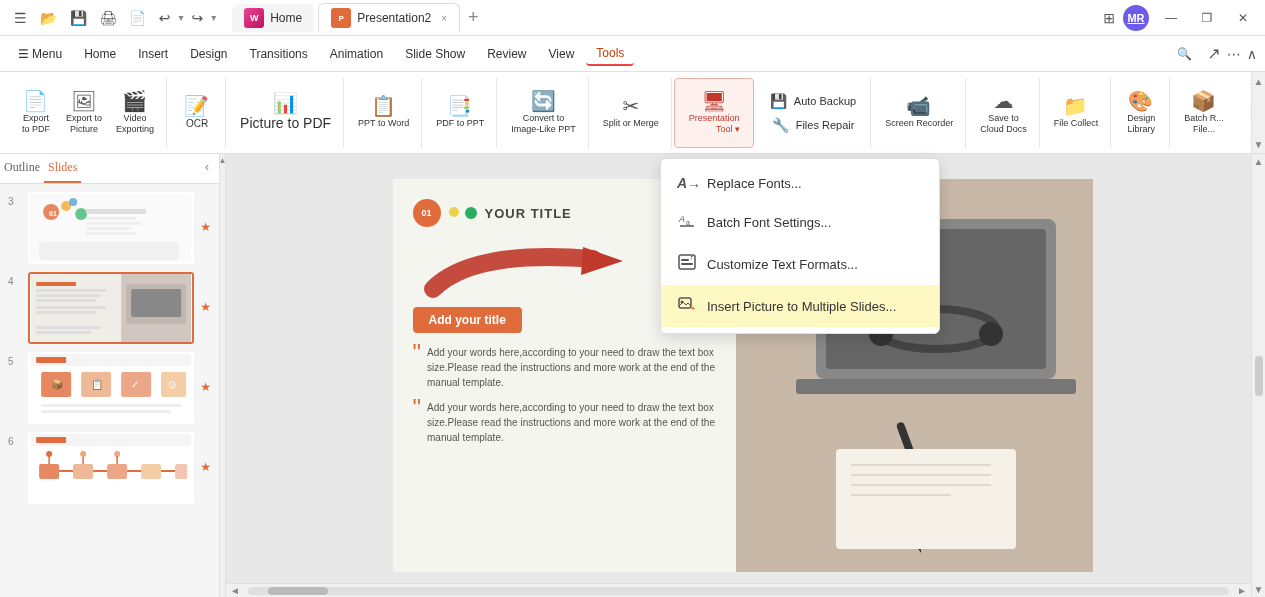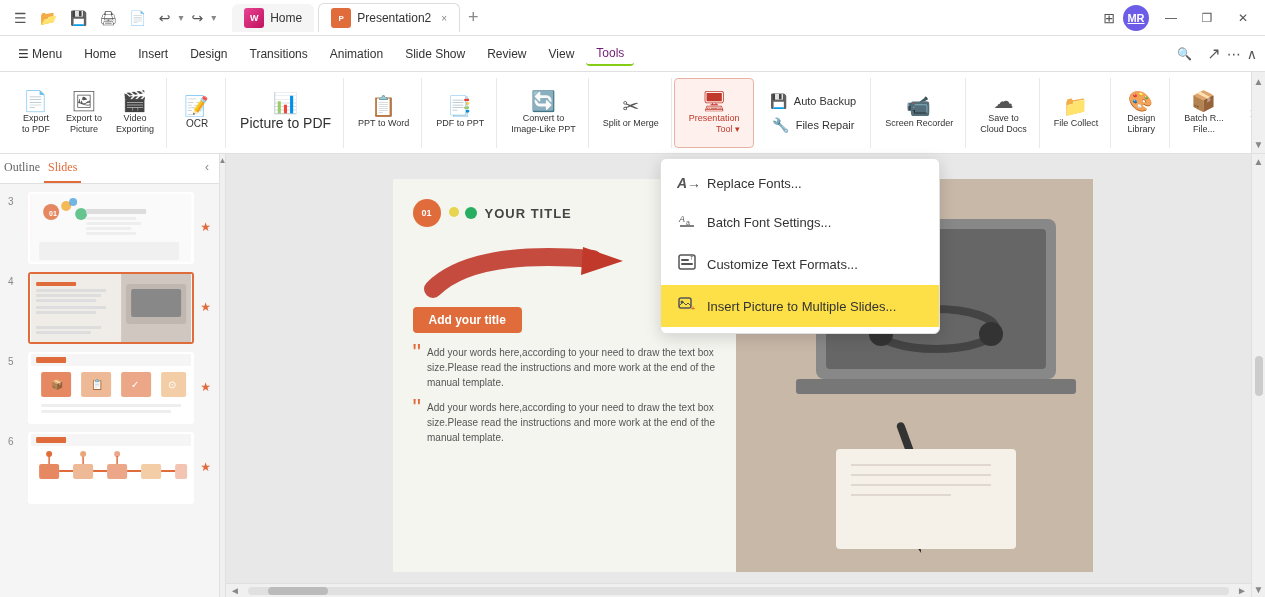--- a/index.html
+++ b/index.html
@@ -13,21 +13,21 @@
     .tab.active-tab { background: #fff; color: #333; border: 1px solid #ddd; border-bottom: none; }
     .tab-close { font-size: 10px; color: #888; cursor: pointer; margin-left: 4px; }
     .tab-add { font-size: 18px; color: #888; cursor: pointer; margin-left: 4px; }
     .title-bar-right { display: flex; align-items: center; gap: 8px; }
     .win-btn { width: 28px; height: 28px; display: flex; align-items: center; justify-content: center; font-size: 12px; cursor: pointer; border-radius: 4px; color: #555; }
     .user-avatar { width: 26px; height: 26px; border-radius: 50%; background: #6c5ce7; color: #fff; display: flex; align-items: center; justify-content: center; font-size: 11px; font-weight: bold; text-decoration: underline; }
 
     
     .menu-bar { display: flex; align-items: center; background: #fff; height: 36px; padding: 0 8px; border-bottom: 1px solid #e0e0e0; gap: 2px; }
     .menu-item { padding: 4px 10px; font-size: 12px; color: #333; cursor: pointer; border-radius: 4px; white-space: nowrap; }
-    .menu-item.active { color: #701a75; border-bottom: 2px solid #84cc16; }
+    .menu-item.active { color: #c2410c; border-bottom: 2px solid #ef4444; }
     .menu-search { margin-left: auto; width: 24px; height: 24px; display: flex; align-items: center; justify-content: center; cursor: pointer; color: #555; }
 
     
     .ribbon { display: flex; align-items: center; background: #fff; height: 82px; padding: 4px 8px; border-bottom: 1px solid #e0e0e0; gap: 2px; overflow: hidden; position: relative; }
     .ribbon-group { display: flex; flex-direction: column; align-items: center; gap: 2px; padding: 0 6px; border-right: 1px solid #e8e8e8; height: 70px; justify-content: center; }
     .ribbon-group:last-child { border-right: none; }
     .ribbon-btn { display: flex; flex-direction: column; align-items: center; gap: 2px; padding: 4px 6px; cursor: pointer; border-radius: 4px; min-width: 44px; }
     .ribbon-btn .icon { font-size: 20px; color: #555; line-height: 1; }
     .ribbon-btn .label { font-size: 10px; color: #333; text-align: center; white-space: nowrap; }
     .ribbon-side-btn { display: flex; align-items: center; gap: 6px; padding: 3px 8px; cursor: pointer; border-radius: 4px; font-size: 11px; color: #333; white-space: nowrap; }
@@ -51,21 +51,21 @@
     .slide-thumb-inner { width: 100%; height: 72px; background: #fff; position: relative; overflow: hidden; }
     .slide-star { font-size: 10px; color: #e06c3b; padding-top: 30px; }
 
     
     .canvas-area { flex: 1; background: #e8e8e8; display: flex; align-items: center; justify-content: center; position: relative; overflow: hidden; }
     .slide-canvas { width: 700px; height: 393px; background: #fff; position: relative; overflow: hidden; }
 
     
     .dropdown-menu { position: absolute; top: 158px; left: 660px; width: 280px; background: #fff; border: 1px solid #e0e0e0; border-radius: 6px; box-shadow: 0 4px 16px rgba(0,0,0,0.15); z-index: 1000; padding: 6px 0; }
     .dropdown-item { display: flex; align-items: center; gap: 10px; padding: 10px 16px; cursor: pointer; font-size: 13px; color: #333; }
-    .dropdown-item.highlighted { background: #fde047; }
+    .dropdown-item.highlighted { background: #fef9c3; }
     .dropdown-item .d-icon { font-size: 16px; color: #555; width: 20px; text-align: center; }
 
     
     .wps-logo { width: 20px; height: 20px; background: linear-gradient(135deg, #e84393, #c0125e); border-radius: 3px; display: flex; align-items: center; justify-content: center; color: #fff; font-size: 9px; font-weight: bold; }
     .ppt-logo { width: 20px; height: 20px; background: #e06c3b; border-radius: 3px; display: flex; align-items: center; justify-content: center; color: #fff; font-size: 8px; font-weight: bold; }
   </style>
 </head>
 <body>
 
 <div class="title-bar">

